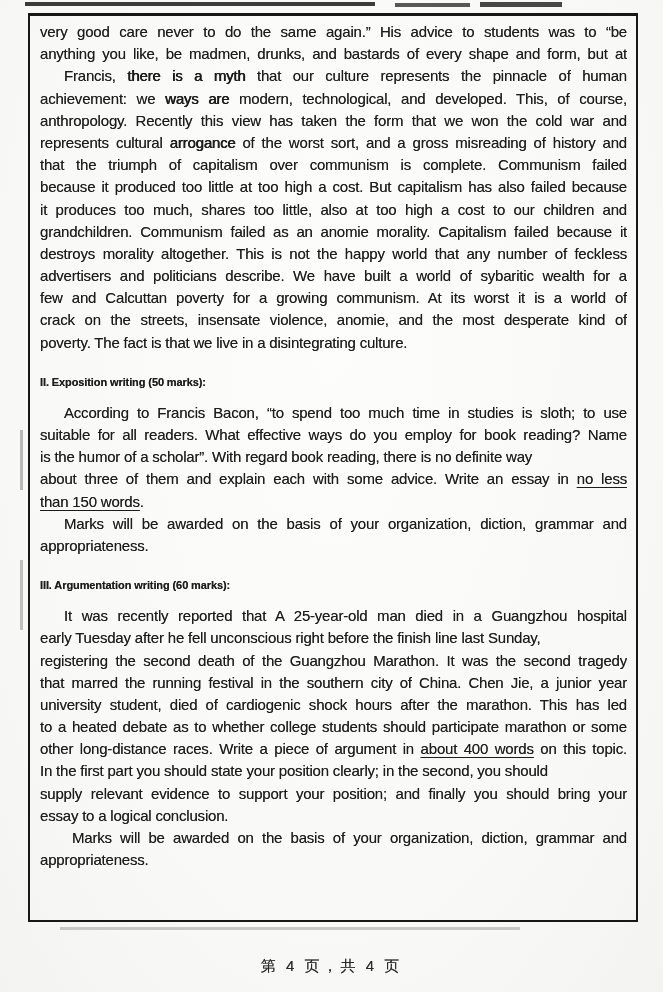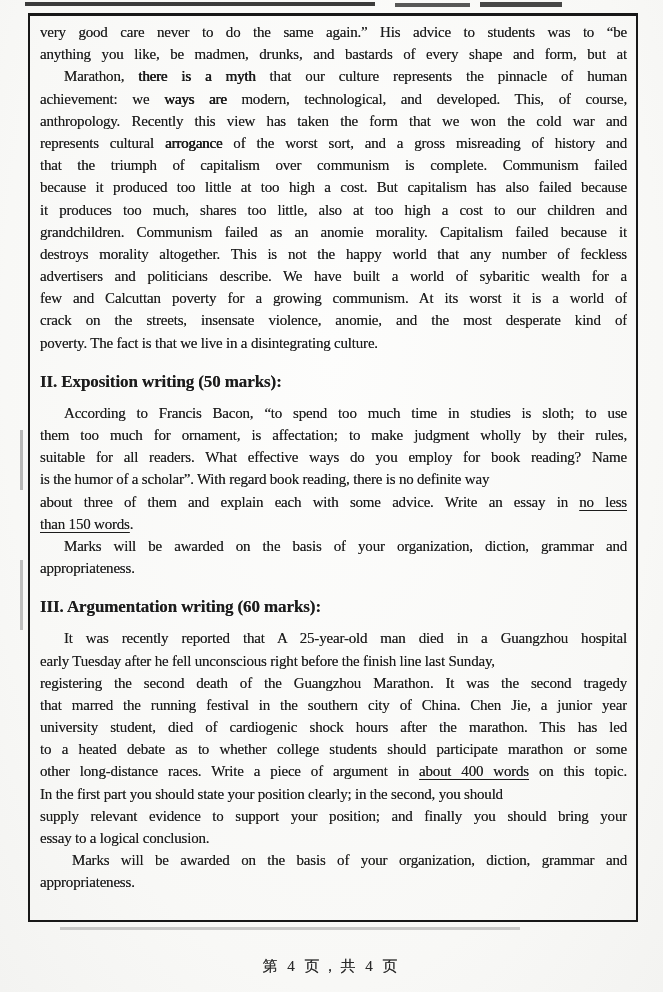--- a/index.html
+++ b/index.html
@@ -5,21 +5,21 @@
   html, body {
     margin: 0;
     padding: 0;
     background: #ffffff;
   }
   .page {
     position: relative;
     width: 663px;
     height: 992px;
     background: radial-gradient(ellipse at 50% 35%, #fdfdfc 0%, #f8f8f6 70%, #f3f3f1 100%);
-    font-family: Liberation Serif, serif;
+    font-family: Liberation Sans, sans-serif;
     color: var(--ink, #1c1c1c);
     overflow: hidden;
   }
   .frame {
     position: absolute;
     left: 28px;
     top: 13px;
     width: 610px;
     height: 909px;
     box-sizing: border-box;
@@ -48,21 +48,21 @@
   .line.ind1 { text-indent: 24px; }
   .line.ind2 { text-indent: 32px; }
   .u {
     text-decoration: underline;
     text-underline-offset: 3px;
   }
   .b {
     text-shadow: 0.45px 0 0 currentColor, 0 0 0.45px rgba(25,25,25,0.65);
   }
   .heading {
-    font-size: 17px;
+    font-size: 11px;
     line-height: 24px;
     font-weight: bold;
     letter-spacing: -0.1px;
     margin: 16px 0 8px 0;
     text-shadow: 0 0 0.4px rgba(20,20,20,0.7);
   }
   .footer {
     position: absolute;
     left: 0;
     right: 0;
@@ -95,38 +95,37 @@
   <div class="artifact art-left-1"></div>
   <div class="artifact art-left-2"></div>
 
   <div class="frame">
     <div class="doc" id="doc">
         <div class="para">
           <div class="line j"><span>very good care never to do the same again.” His advice to students was to “be</span></div>
           <div class="line j"><span>anything you like, be madmen, drunks, and bastards of every shape and form, but at</span></div>
         </div>
         <div class="para">
-          <div class="line j ind1"><span>Marathon, </span><span class="b">there is a myth</span><span> that our culture represents the pinnacle of human</span></div>
+          <div class="line j ind1"><span>Francis, </span><span class="b">there is a myth</span><span> that our culture represents the pinnacle of human</span></div>
           <div class="line j"><span>achievement: we </span><span class="b">ways are</span><span> modern, technological, and developed. This, of course,</span></div>
           <div class="line j"><span>anthropology. Recently this view has taken the form that we won the cold war and</span></div>
           <div class="line j"><span>represents cultural </span><span class="b">arrogance</span><span> of the worst sort, and a gross misreading of history and</span></div>
           <div class="line j"><span>that the triumph of capitalism over communism is complete. Communism failed</span></div>
           <div class="line j"><span>because it produced too little at too high a cost. But capitalism has also failed because</span></div>
           <div class="line j"><span>it produces too much, shares too little, also at too high a cost to our children and</span></div>
           <div class="line j"><span>grandchildren. Communism failed as an anomie morality. Capitalism failed because it</span></div>
           <div class="line j"><span>destroys morality altogether. This is not the happy world that any number of feckless</span></div>
           <div class="line j"><span>advertisers and politicians describe. We have built a world of sybaritic wealth for a</span></div>
           <div class="line j"><span>few and Calcuttan poverty for a growing communism. At its worst it is a world of</span></div>
           <div class="line j"><span>crack on the streets, insensate violence, anomie, and the most desperate kind of</span></div>
           <div class="line"><span>poverty. The fact is that we live in a disintegrating culture.</span></div>
         </div>
         <div class="heading">II. Exposition writing (50 marks):</div>
         <div class="para">
           <div class="line j ind1"><span>According to Francis Bacon, “to spend too much time in studies is sloth; to use</span></div>
-          <div class="line j"><span>them too much for ornament, is affectation; to make judgment wholly by their rules,</span></div>
           <div class="line j"><span>suitable for all readers. What effective ways do you employ for book reading? Name</span></div>
           <div class="line"><span>is the humor of a scholar”. With regard book reading, there is no definite way</span></div>
           <div class="line j"><span>about three of them and explain each with some advice. Write an essay in </span><span class="u">no less</span></div>
           <div class="line"><span class="u">than 150 words</span><span>.</span></div>
         </div>
         <div class="para">
           <div class="line j ind1"><span>Marks will be awarded on the basis of your organization, diction, grammar and</span></div>
           <div class="line"><span>appropriateness.</span></div>
         </div>
         <div class="heading">III. Argumentation writing (60 marks):</div>

